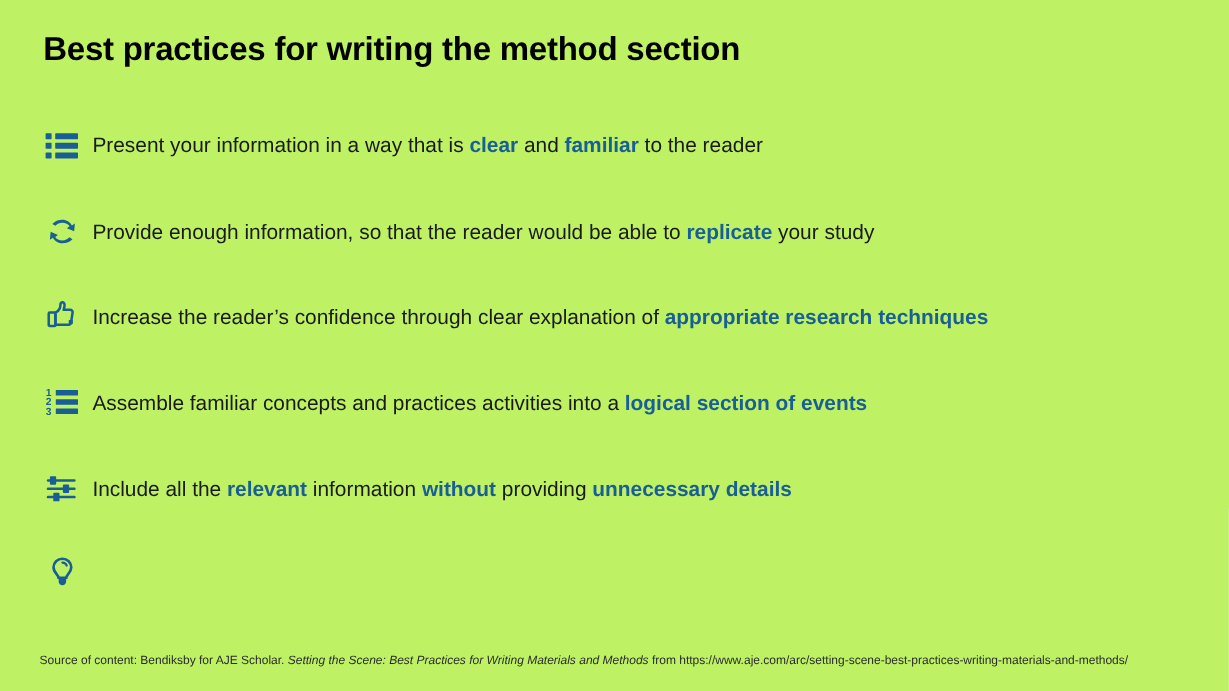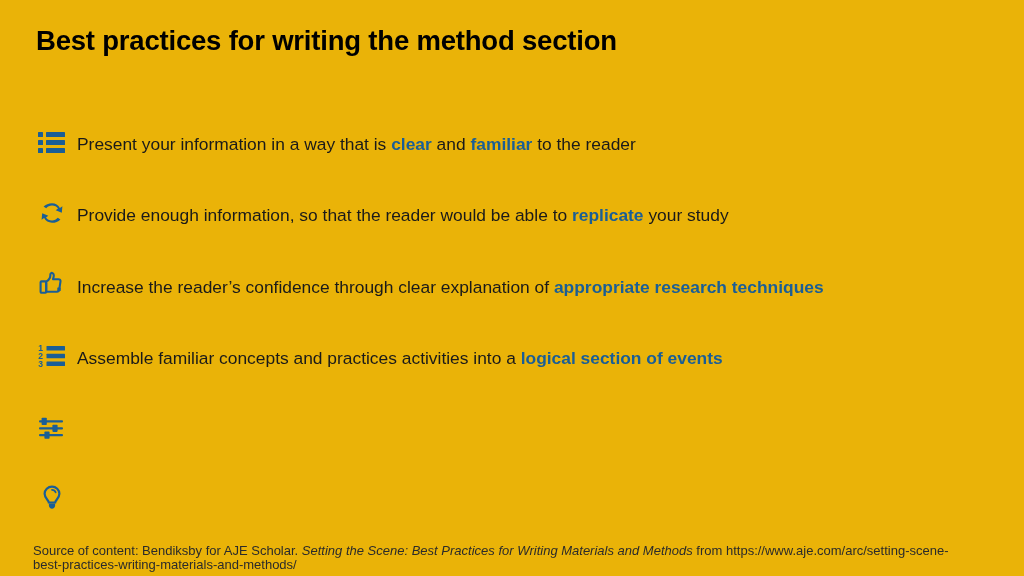--- a/index.html
+++ b/index.html
@@ -13,21 +13,21 @@
     position: relative;
     overflow: hidden;
     font-family: "Liberation Sans", sans-serif;
     color: #000000;
     -webkit-font-smoothing: antialiased;
   }
 
   .slide {
     position: absolute;
     inset: 0;
-    background: #eab308;
+    background: #bef264;
   }
 
   
   .slide-title {
     position: absolute;
     left: 36px;
     top: 25px;
     font-size: 27.5px;
     font-weight: bold;
     letter-spacing: -0.2px;
@@ -37,21 +37,21 @@
 
   
   .bullets {
     position: absolute;
     left: 36px;
     top: 107px;
     width: 960px;
   }
   .bullet-row {
     display: flex;
-    align-items: center;
+    align-items: flex-start;
     height: 71.5px;
   }
   .bullet-icon {
     width: 32px;
     min-width: 32px;
     height: 32px;
     margin-right: 9px;
     display: flex;
     align-items: center;
     justify-content: center;
@@ -79,21 +79,21 @@
   .row-3 .bullet-icon { margin-top: -3px; }
   .row-4 .bullet-icon { margin-top: -2px; }
   .row-5 .bullet-icon { margin-top: -4px; }
 
   
   .footnote {
     position: absolute;
     left: 33px;
     top: 544px;
     width: 930px;
-    font-size: 13px;
+    font-size: 10px;
     line-height: 13.5px;
     color: #2b2b2b;
   }
   .footnote .ital {
     font-style: italic;
   }
 </style>
 </head>
 <body>
 
@@ -176,20 +176,23 @@
           <g fill="#1a5e96">
             <rect x="2" y="7.3" width="24" height="2.2" rx="1"></rect>
             <rect x="2" y="14.2" width="24" height="2.2" rx="1"></rect>
             <rect x="2" y="21.1" width="24" height="2.2" rx="1"></rect>
             <rect x="4.6" y="4.8" width="5.2" height="7.2" rx="0.8"></rect>
             <rect x="15.4" y="11.7" width="5.2" height="7.2" rx="0.8"></rect>
             <rect x="7.4" y="18.6" width="5.2" height="7.2" rx="0.8"></rect>
           </g>
         </svg>
       </span>
+      <span class="bullet-text">
+        <span>Include all the </span><span class="em">relevant</span><span> information </span><span class="em">without</span><span> providing </span><span class="em">unnecessary details</span>
+      </span>
     </div>
 
     <div class="bullet-row row-5">
       <span class="bullet-icon">
         <svg width="30" height="30" viewBox="0 0 30 30" aria-hidden="true">
           <g fill="none" stroke="#1a5e96" stroke-width="2.2" stroke-linecap="round">
             <path d="M15 3.6c-4.1 0-7.4 3.2-7.4 7.2 0 2.7 1.5 4.5 2.7 5.9 0.9 1.1 1.4 1.8 1.5 2.8h6.4c0.1-1 0.6-1.7 1.5-2.8 1.2-1.4 2.7-3.2 2.7-5.9 0-4-3.3-7.2-7.4-7.2z"></path>
             <path d="M18.6 9.3c-0.5-1.5-1.9-2.5-3.6-2.5" stroke-width="1.8"></path>
           </g>
           <path d="M11.9 20.4h6.2v2.2c0 1.8-1.4 3.2-3.1 3.2s-3.1-1.4-3.1-3.2z" fill="#1a5e96"></path>

